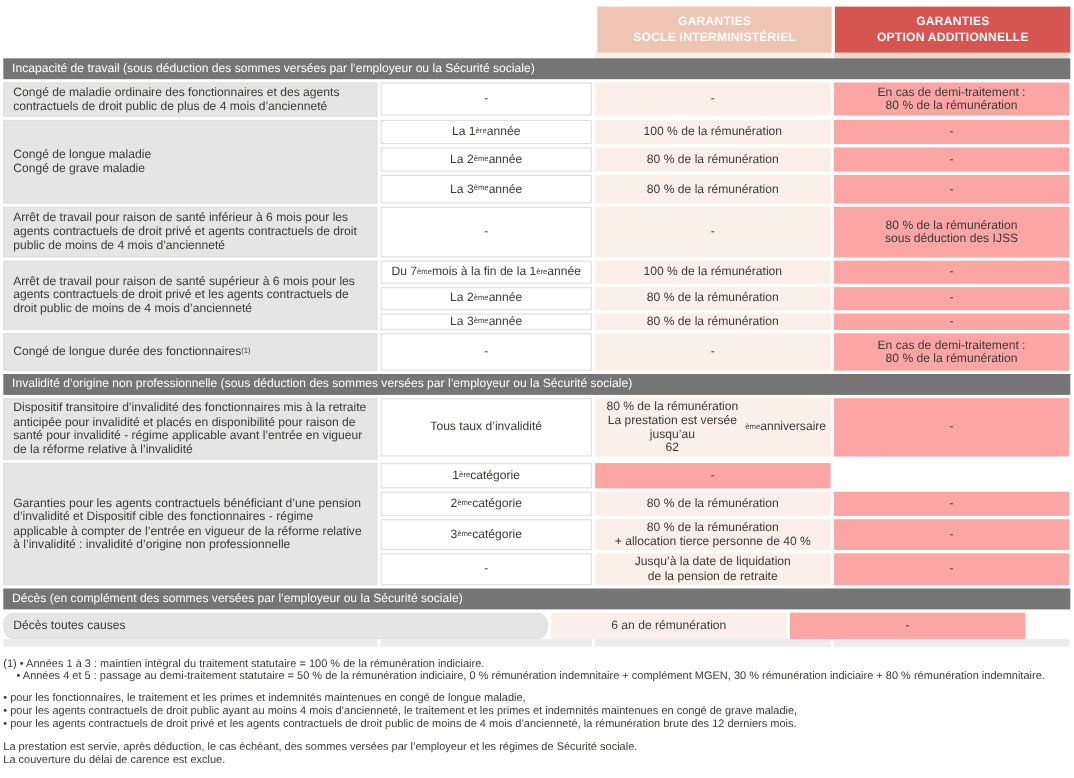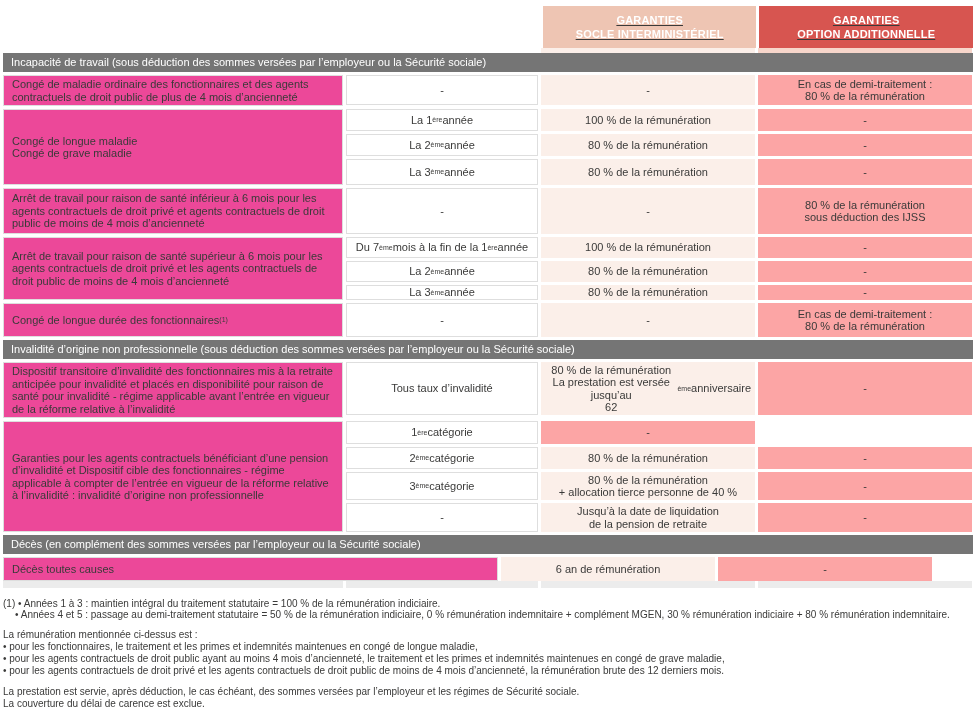--- a/index.html
+++ b/index.html
@@ -3,21 +3,21 @@
 <meta charset="utf-8">
 <style>
   * { margin: 0; padding: 0; box-sizing: border-box; }
   body { background: #ffffff; }
   .page {
     width: 976px; height: 707px; background: #ffffff;
     font-family: "Liberation Sans", sans-serif;
     color: #3a3a39; position: relative; overflow: hidden;
   }
   .table { margin: 6px 2px 0 3px; width: 970px; display: flex; flex-direction: column; }
-  .row { display: flex; column-gap: 3px; text-decoration: underline; }
+  .row { display: flex; column-gap: 3px; }
   .mb3 { margin-bottom: 3px; }
 
   
   .hdr-spacer { width: 538px; }
   .hdr {
     width: 214px; height: 42px; display: flex; flex-direction: column;
     align-items: center; justify-content: center;
     color: #ffffff; font-weight: bold; font-size: 11px; line-height: 14px;
     text-align: center; letter-spacing: 0.2px;
   }
@@ -41,24 +41,24 @@
   }
 
   
   .group { display: flex; column-gap: 3px; }
   .subrows { display: flex; flex-direction: column; row-gap: 3px; flex: 1; }
   .subrow { display: flex; column-gap: 3px; }
   .cell {
     display: flex; align-items: center; font-size: 11px; line-height: 12.5px;
   }
   .cell.label {
-    width: 340px; background: #ec4899; border: 1px solid #dedede;
+    width: 340px; background: #e5e5e5; border: 1px solid #dedede;
     padding: 2px 8px; justify-content: flex-start; text-align: left;
   }
-  .cell.label.span2 { width: 495px; }
+  .cell.label.span2 { width: 495px; border-radius: 10px; }
   .cell.sub {
     width: 192px; background: #ffffff; border: 1px solid #dedede;
     justify-content: center; text-align: center; padding: 0 1px; white-space: nowrap;
   }
   .cell.socle {
     width: 214px; background: #fbefe9; justify-content: center; text-align: center; padding: 0 4px;
   }
   .cell.option {
     width: 214px; background: #fca5a5; justify-content: center; text-align: center; padding: 0 4px;
   }
@@ -231,21 +231,20 @@
     </div>
 
   </div>
 
   <div class="footnotes">
     <div class="fn-block">
       <div>(1) • Années 1 à 3 : maintien intégral du traitement statutaire = 100 % de la rémunération indiciaire.</div>
       <div class="fn-indent">• Années 4 et 5 : passage au demi-traitement statutaire = 50 % de la rémunération indiciaire, 0 % rémunération indemnitaire + complément MGEN, 30 % rémunération indiciaire + 80 % rémunération indemnitaire.</div>
     </div>
     <div class="fn-block fn12">
-      <div>La rémunération mentionnée ci-dessus est :</div>
       <div>• pour les fonctionnaires, le traitement et les primes et indemnités maintenues en congé de longue maladie,</div>
       <div>• pour les agents contractuels de droit public ayant au moins 4 mois d’ancienneté, le traitement et les primes et indemnités maintenues en congé de grave maladie,</div>
       <div>• pour les agents contractuels de droit privé et les agents contractuels de droit public de moins de 4 mois d’ancienneté, la rémunération brute des 12 derniers mois.</div>
     </div>
     <div class="fn-block fn12">
       <div>La prestation est servie, après déduction, le cas échéant, des sommes versées par l’employeur et les régimes de Sécurité sociale.</div>
       <div>La couverture du délai de carence est exclue.</div>
     </div>
   </div>
 

